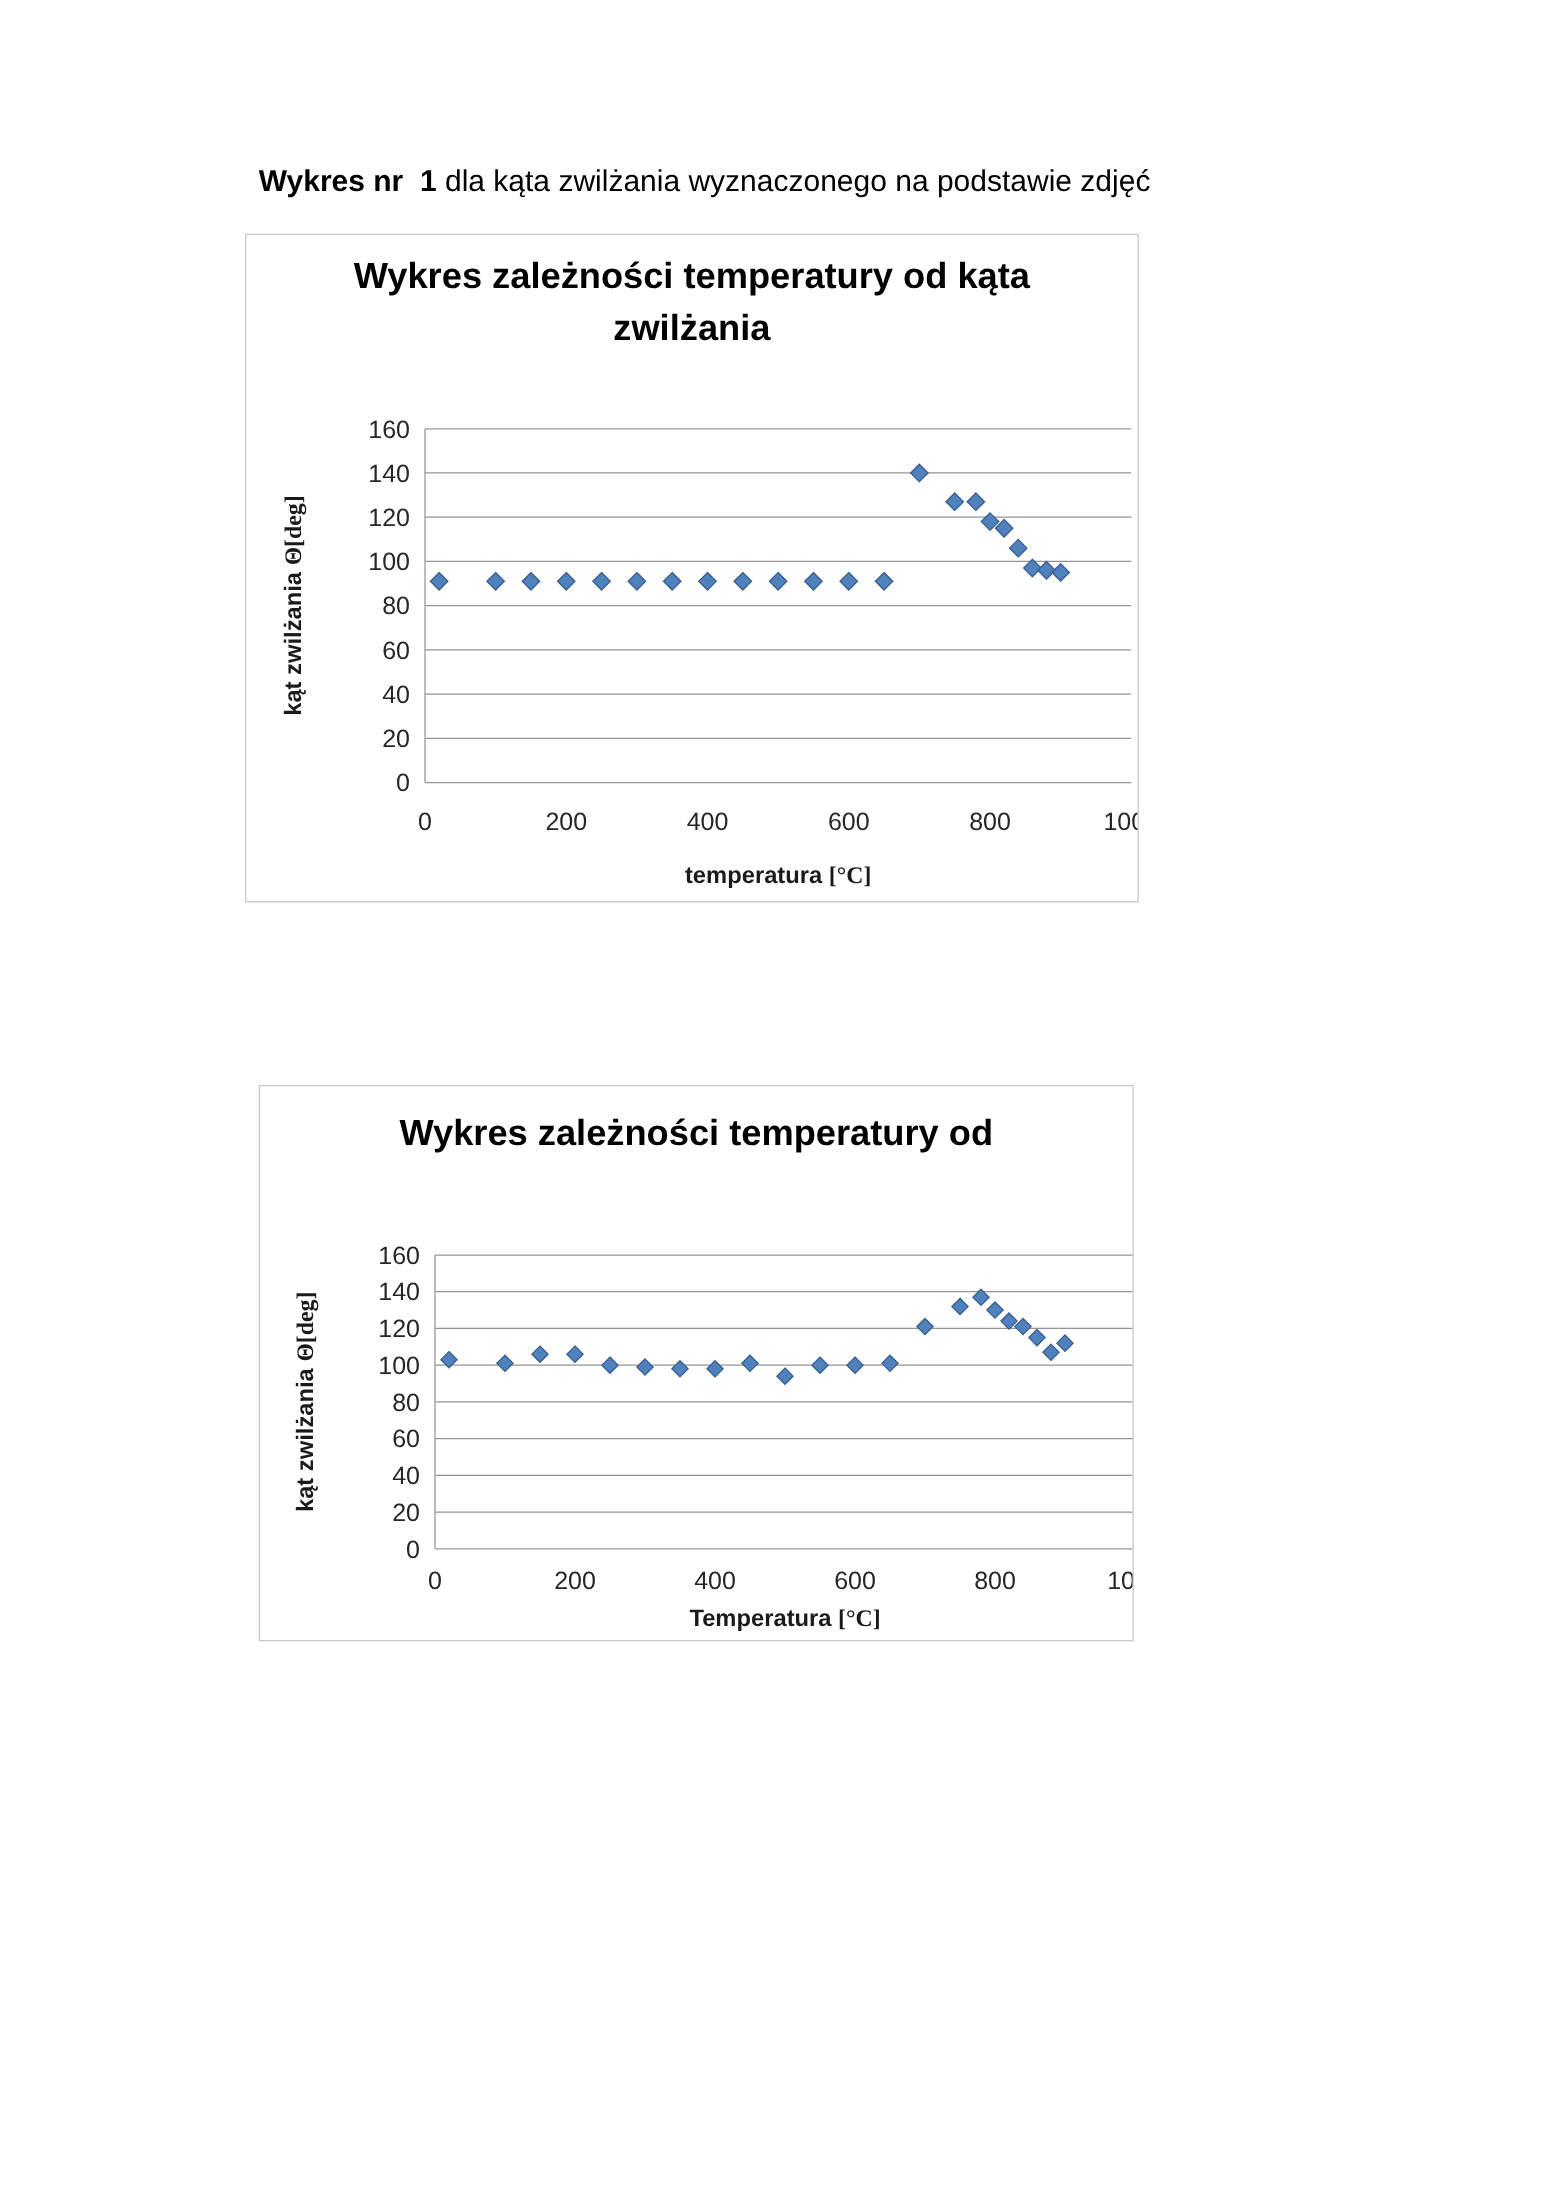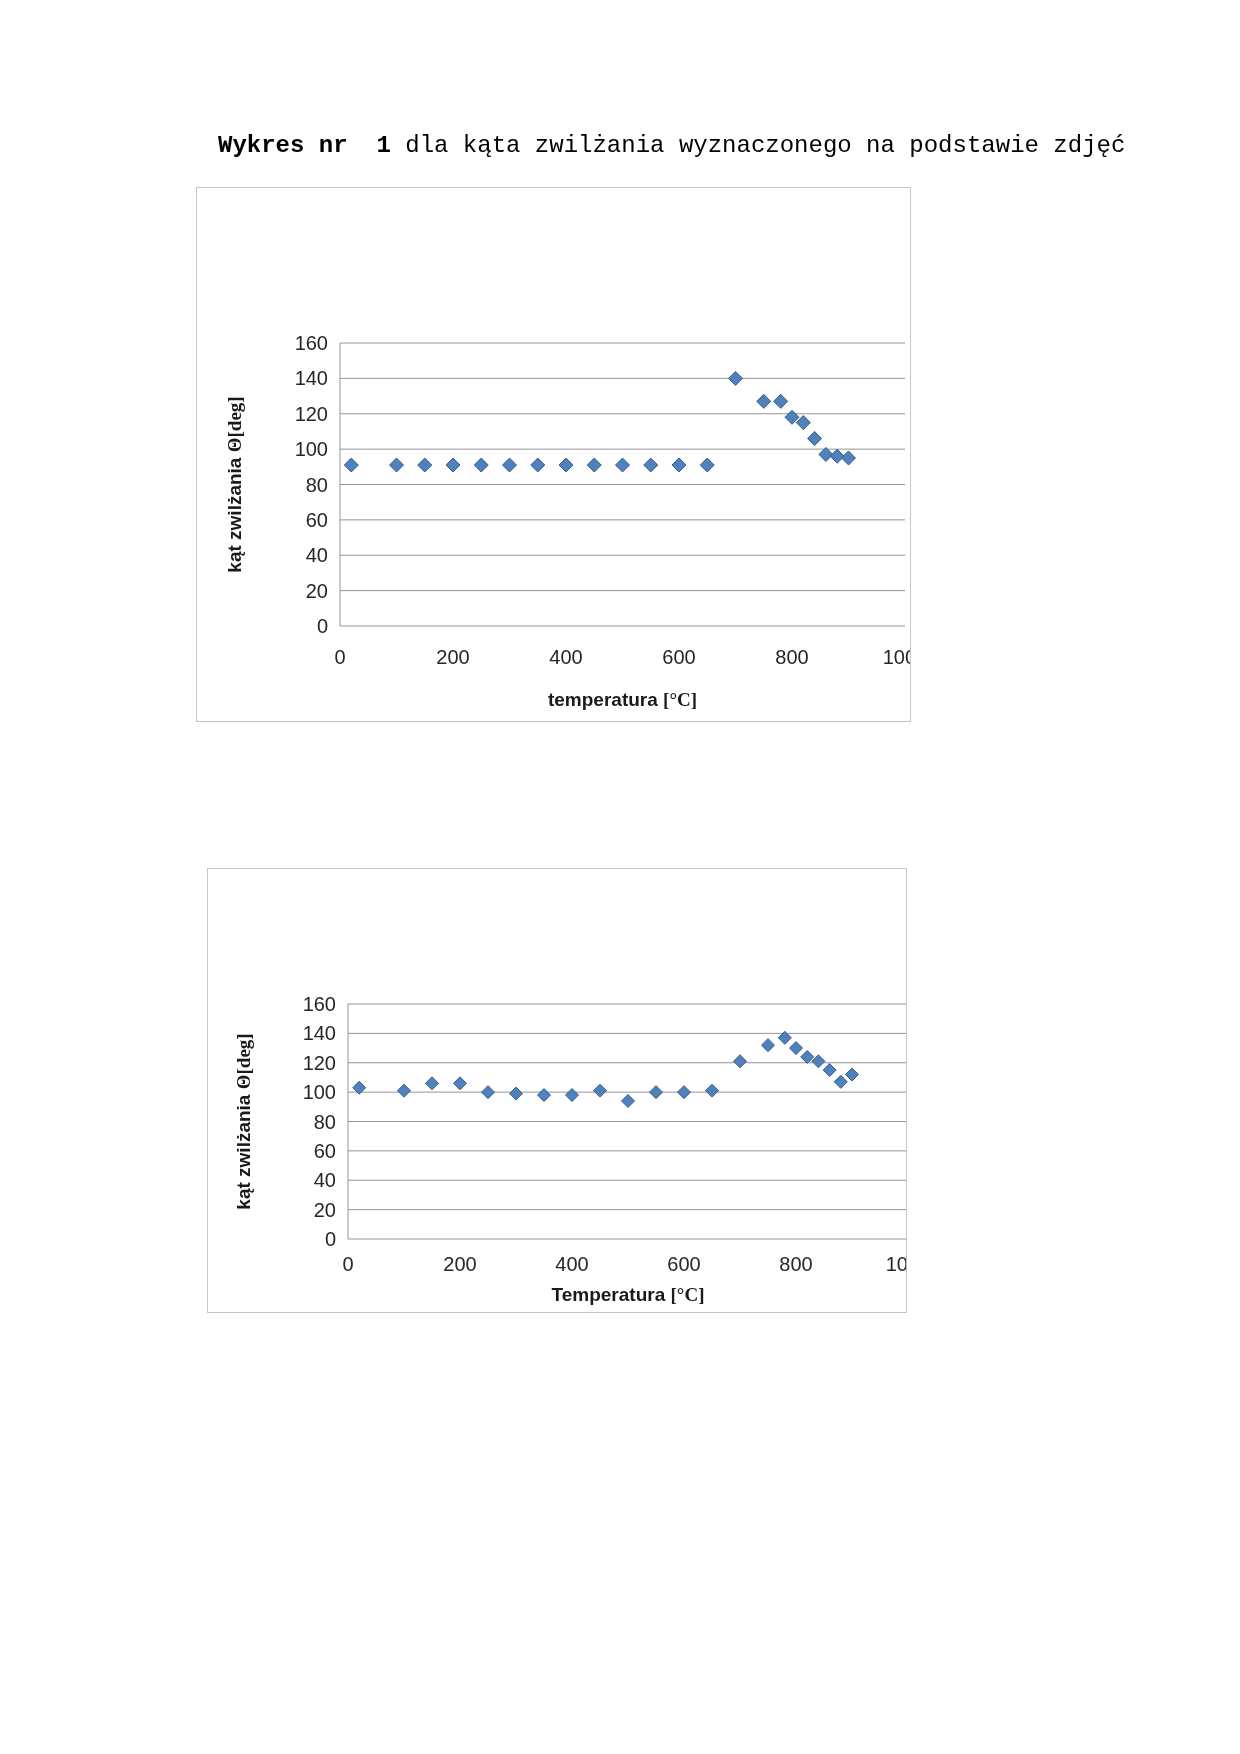--- a/index.html
+++ b/index.html
@@ -38,25 +38,29 @@
   svg text{font-family:"Liberation Sans",sans-serif;fill:#262626;}
   svg text.tick{font-size:20px;}
   svg text.axis-title{font-size:19px;font-weight:bold;fill:#1a1a1a;}
   svg tspan.unit{font-family:"Liberation Serif",serif;}
 </style>
 </head>
 <body>
 
 <div id="page">
 
-  <div class="doc-heading" style="left:218px;top:132px;font-family:Liberation Mono, monospace;">
+  <div class="doc-heading" style="left:207px;top:132px;">
     <span class="bold">Wykres nr  1</span><span> dla kąta zwilżania wyznaczonego na podstawie zdjęć</span>
   </div>
 
   <div class="chart-box" style="left:196px;top:187px;width:715px;height:535px;">
+    <div class="chart-title" style="top:12px;">
+      <div>Wykres zależności temperatury od kąta</div>
+      <div>zwilżania</div>
+    </div>
     <svg width="713" height="533">
         <line x1="143" y1="438" x2="708" y2="438" stroke="#949494" stroke-width="1"></line>
         <text x="131" y="445" text-anchor="end" class="tick">0</text>
         <line x1="143" y1="402.625" x2="708" y2="402.625" stroke="#949494" stroke-width="1"></line>
         <text x="131" y="409.625" text-anchor="end" class="tick">20</text>
         <line x1="143" y1="367.25" x2="708" y2="367.25" stroke="#949494" stroke-width="1"></line>
         <text x="131" y="374.25" text-anchor="end" class="tick">40</text>
         <line x1="143" y1="331.875" x2="708" y2="331.875" stroke="#949494" stroke-width="1"></line>
         <text x="131" y="338.875" text-anchor="end" class="tick">60</text>
         <line x1="143" y1="296.5" x2="708" y2="296.5" stroke="#949494" stroke-width="1"></line>
@@ -99,20 +103,21 @@
         <path d="M 617.5999999999999 243.51250000000002 L 624.5999999999999 250.51250000000002 L 617.5999999999999 257.51250000000005 L 610.5999999999999 250.51250000000002 Z" fill="#4F81BD" stroke="#385D8A" stroke-width="1"></path>
         <path d="M 628.9 259.43125 L 635.9 266.43125 L 628.9 273.43125 L 621.9 266.43125 Z" fill="#4F81BD" stroke="#385D8A" stroke-width="1"></path>
         <path d="M 640.2 261.20000000000005 L 647.2 268.20000000000005 L 640.2 275.20000000000005 L 633.2 268.20000000000005 Z" fill="#4F81BD" stroke="#385D8A" stroke-width="1"></path>
         <path d="M 651.5 262.96875 L 658.5 269.96875 L 651.5 276.96875 L 644.5 269.96875 Z" fill="#4F81BD" stroke="#385D8A" stroke-width="1"></path>
       </svg>
   </div>
 
 
   <div class="chart-box" style="left:207px;top:868px;width:700px;height:445px;">
     <div class="chart-title" style="top:16px;line-height:44px;">
+      <div>Wykres zależności temperatury od</div>
     </div>
     <svg width="698" height="443">
         <line x1="140" y1="370" x2="700" y2="370" stroke="#949494" stroke-width="1"></line>
         <text x="128" y="377" text-anchor="end" class="tick">0</text>
         <line x1="140" y1="340.625" x2="700" y2="340.625" stroke="#949494" stroke-width="1"></line>
         <text x="128" y="347.625" text-anchor="end" class="tick">20</text>
         <line x1="140" y1="311.25" x2="700" y2="311.25" stroke="#949494" stroke-width="1"></line>
         <text x="128" y="318.25" text-anchor="end" class="tick">40</text>
         <line x1="140" y1="281.875" x2="700" y2="281.875" stroke="#949494" stroke-width="1"></line>
         <text x="128" y="288.875" text-anchor="end" class="tick">60</text>

